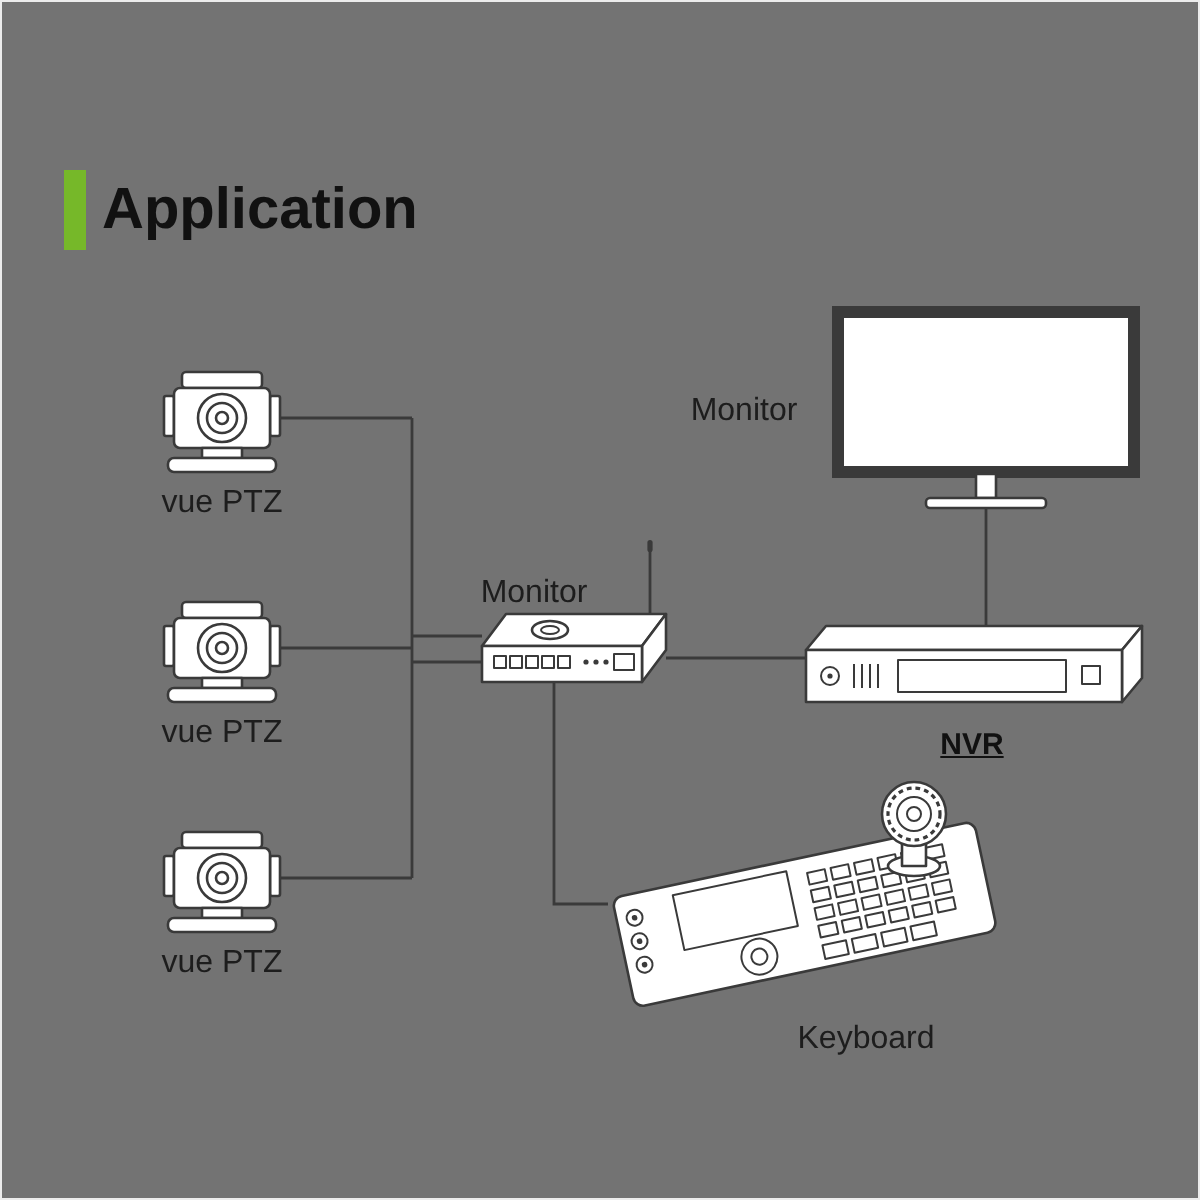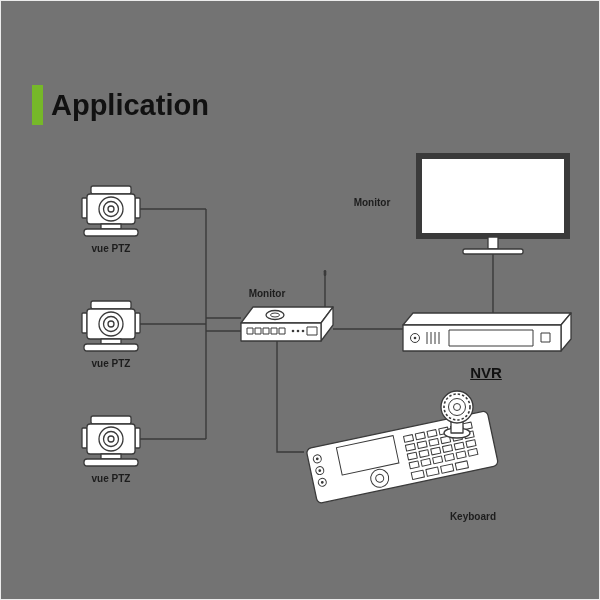--- a/index.html
+++ b/index.html
@@ -4,21 +4,21 @@
 <style>
   html,body{margin:0;padding:0;background:#fff;}
   .canvas{
     position:relative;width:600px;height:600px;background:#737373;
     font-family:"Liberation Sans",sans-serif;overflow:hidden;
     border:1px solid #ececec;box-sizing:border-box;
   }
   .title-row{position:absolute;left:31px;top:84px;display:flex;align-items:center;}
   .accent-bar{width:11px;height:40px;background:#76B829;margin-right:8px;}
   .title{font-size:29px;font-weight:700;color:#111;line-height:40px;}
-  .dlabel{position:absolute;font-size:10px;color:#1d1d1d;text-align:center;width:90px;font-weight:bold;}
+  .dlabel{position:absolute;font-size:16px;color:#1d1d1d;text-align:center;width:90px;}
   .dlabel.bold{font-weight:700;font-size:15px;color:#111;text-decoration:underline;}
   svg.diagram{position:absolute;left:0;top:0;}
   .sketch{fill:#ffffff;stroke:#3a3a3a;stroke-width:1.3;stroke-linejoin:round;}
   .thin{stroke-width:1;}
   .wire{fill:none;stroke:#3a3a3a;stroke-width:1.4;}
   .dark{fill:#3a3a3a;stroke:none;}
   .frame{fill:#ffffff;stroke:#3a3a3a;stroke-width:6;}
   .knurl{fill:none;stroke:#3a3a3a;stroke-width:1.6;stroke-dasharray:2.4 2;}
 </style>
 </head>
@@ -157,15 +157,15 @@
       <circle class="sketch thin" cx="456" cy="406" r="3.5"></circle>
     </g>
   </svg>
 
   <div class="dlabel" style="left:65px;top:242px;">vue PTZ</div>
   <div class="dlabel" style="left:65px;top:357px;">vue PTZ</div>
   <div class="dlabel" style="left:65px;top:472px;">vue PTZ</div>
   <div class="dlabel" style="left:221px;top:287px;">Monitor</div>
   <div class="dlabel" style="left:326px;top:196px;">Monitor</div>
   <div class="dlabel bold" style="left:440px;top:363px;">NVR</div>
-  <div class="dlabel" style="left:405px;top:510px;text-align:right;">Keyboard</div>
+  <div class="dlabel" style="left:387px;top:510px;">Keyboard</div>
 
 </div>
 
 </body></html>

